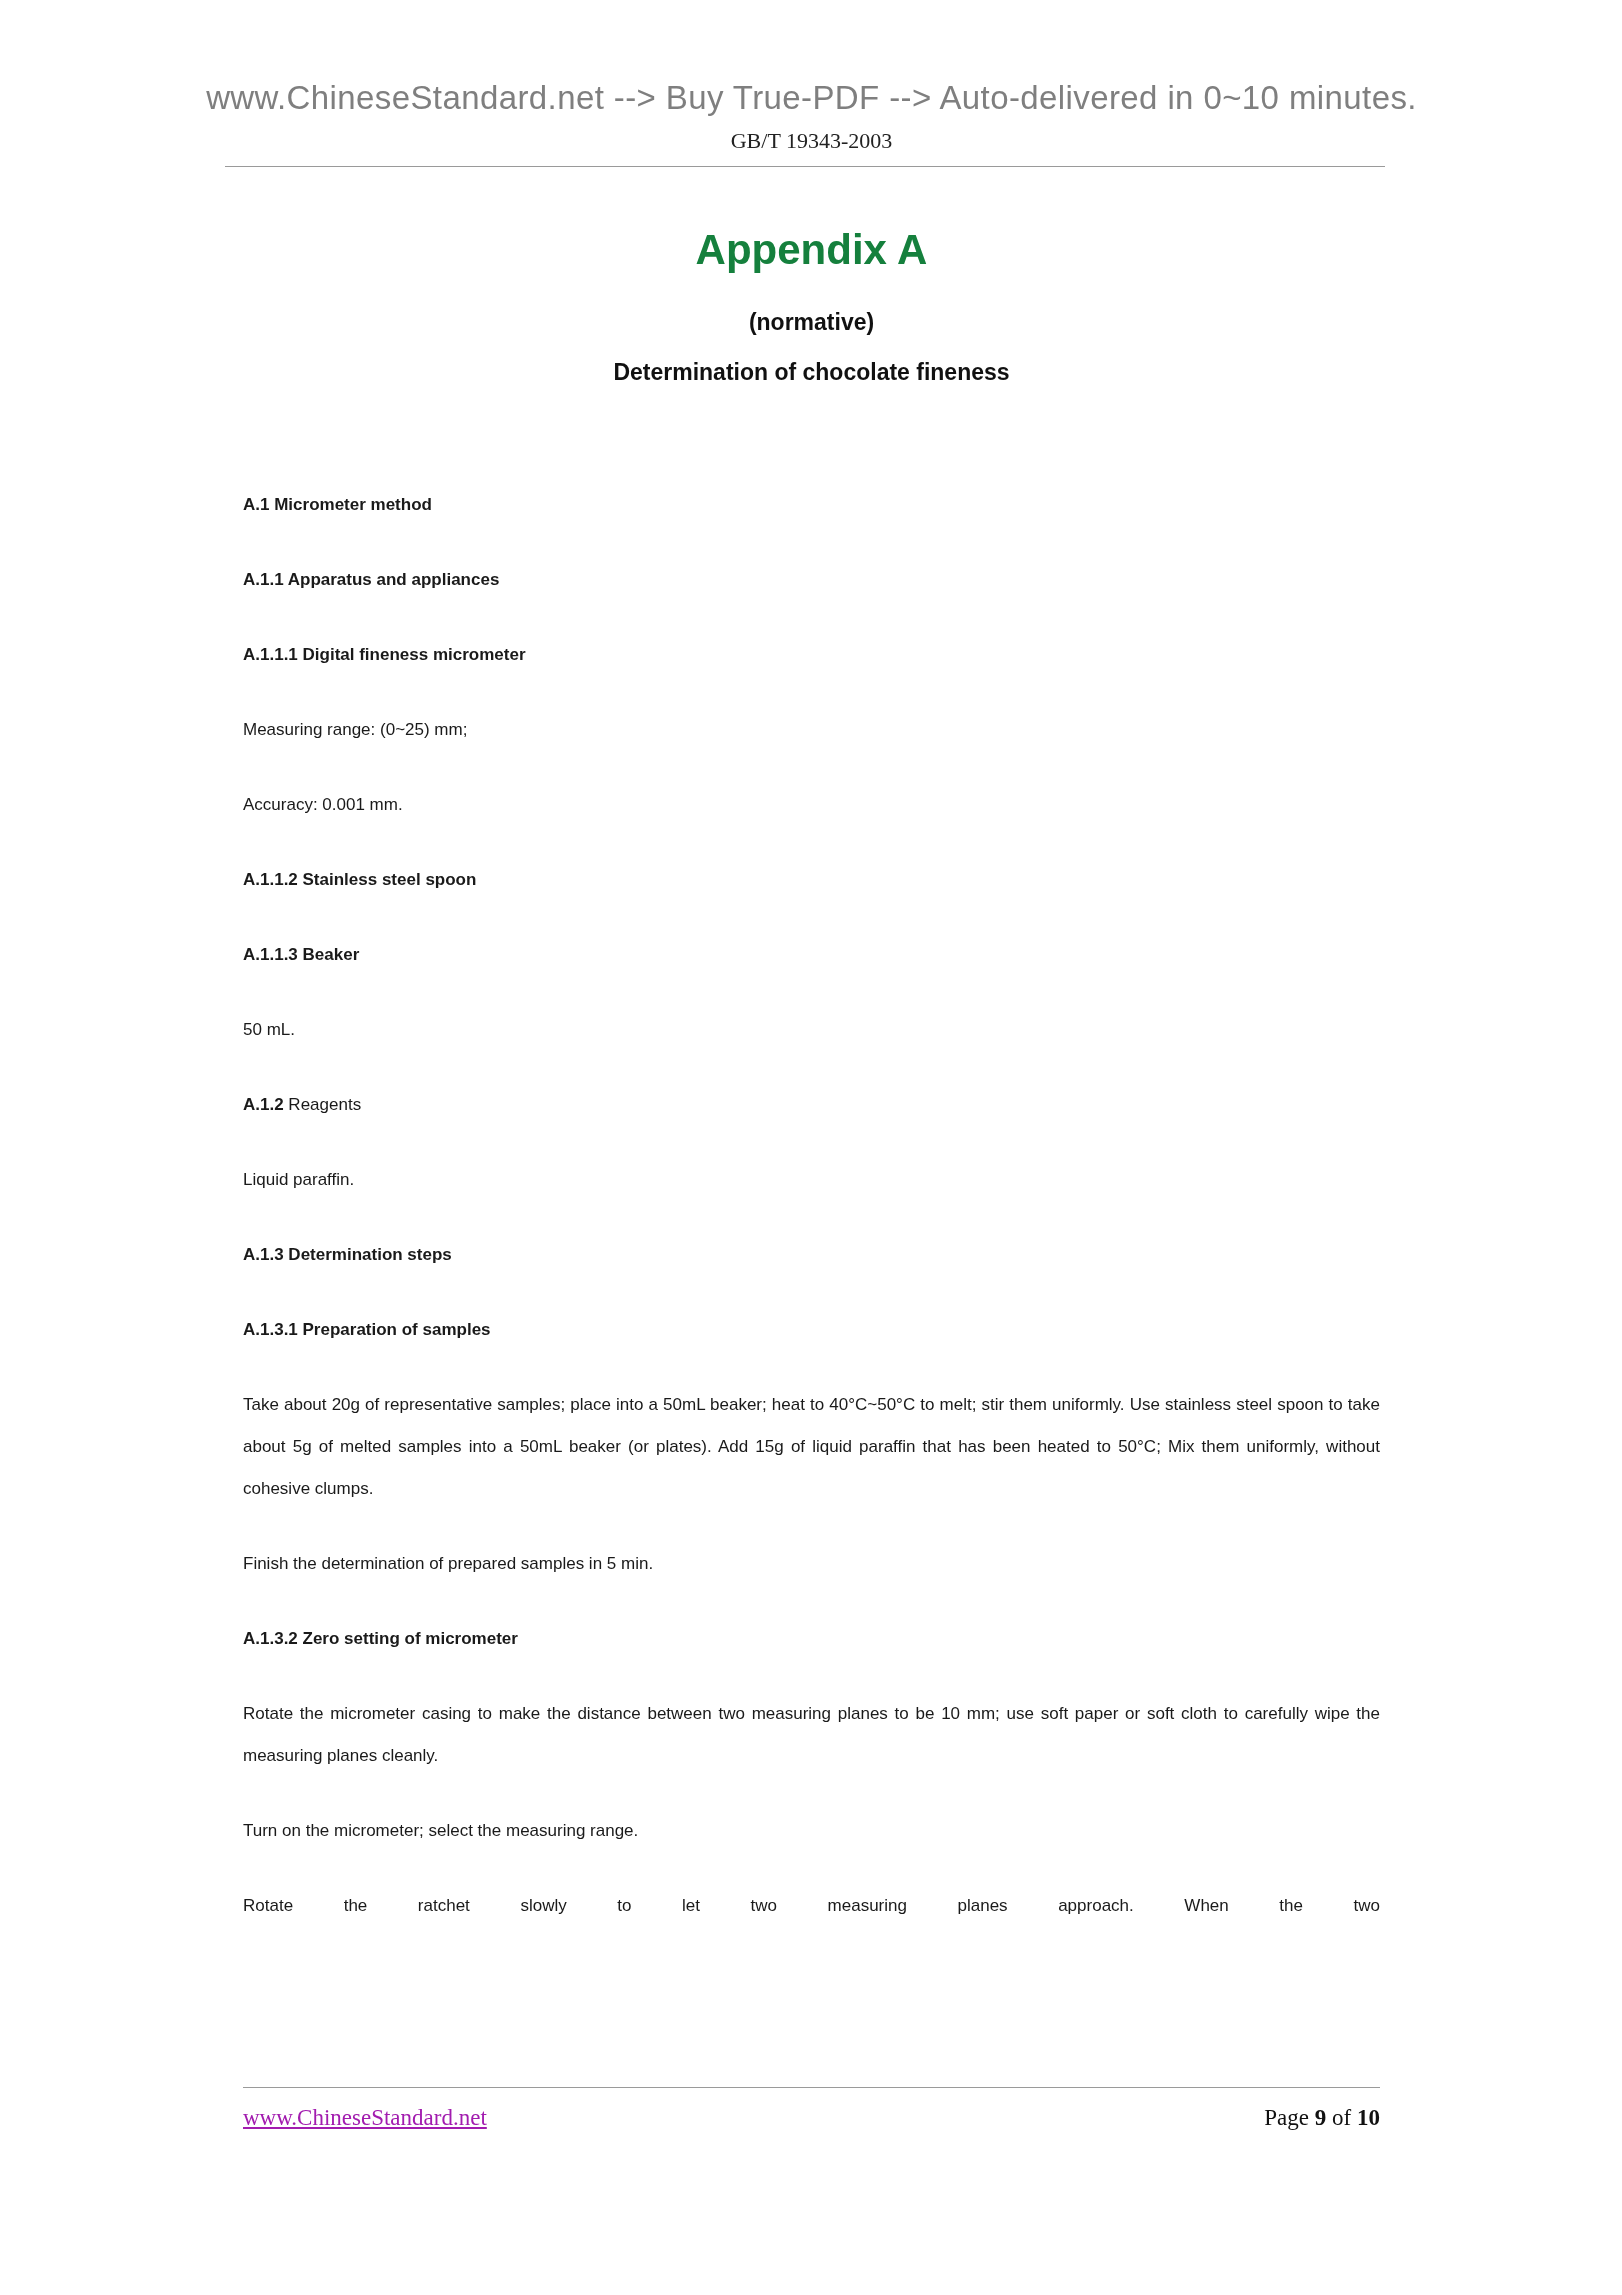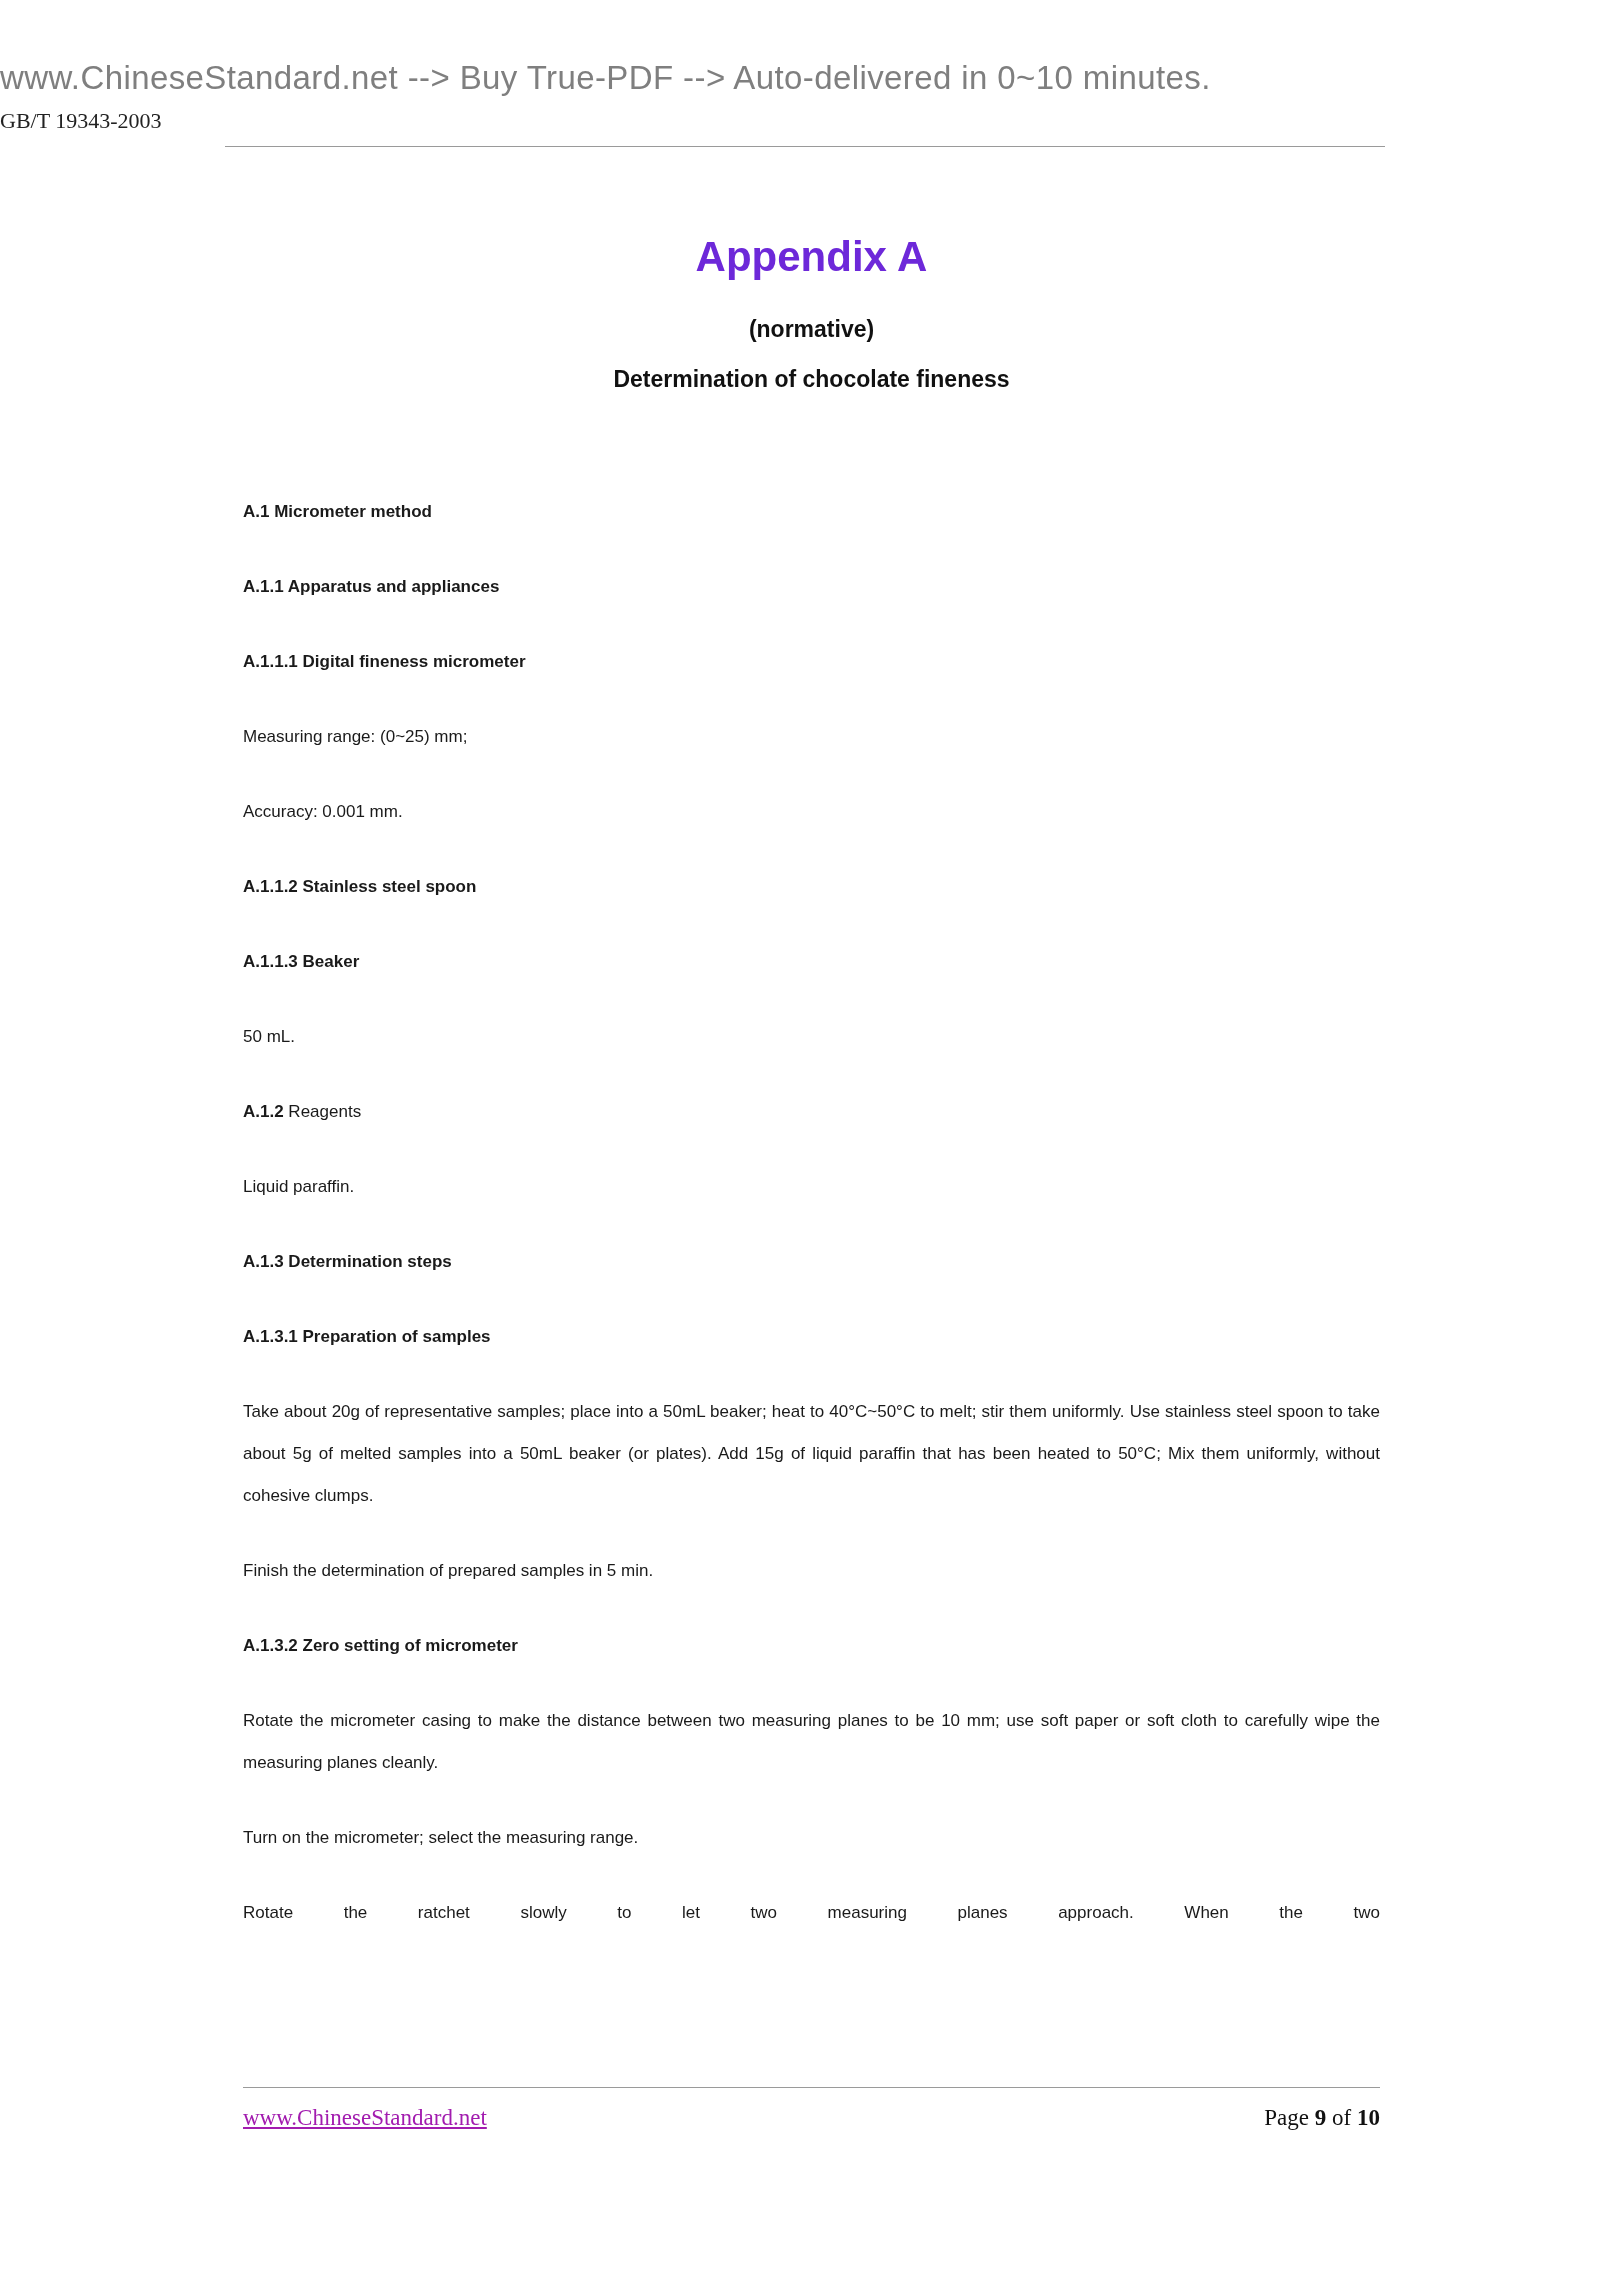--- a/index.html
+++ b/index.html
@@ -8,21 +8,21 @@
     position: relative;
     width: 1623px;
     height: 2295px;
     background: #ffffff;
     font-family: "Liberation Sans", sans-serif;
     color: #1a1a1a;
     overflow: hidden;
   }
 
   
-  .pdf-header { padding-top: 58px; text-align: left; }
+  .pdf-header { padding-top: 78px; text-align: center; }
   .promo {
     font-size: 33px;
     line-height: 40px;
     color: #7f7f7f;
     letter-spacing: 0.4px;
   }
   .doc-number {
     margin-top: 10px;
     font-family: "Liberation Serif", serif;
     font-size: 22px;
@@ -30,25 +30,25 @@
   }
   .header-rule {
     border: none;
     border-top: 1.7px solid #9a9a9a;
     margin: 11.7px 238px 0 225px;
   }
 
   
   .content { margin: 0 243px; }
   .title {
-    margin-top: 86px;
+    margin-top: 59px;
     font-size: 42px;
     font-weight: bold;
     text-align: center;
-    color: #6d28d9;
+    color: #15803d;
   }
   .subtitle {
     font-size: 23px;
     font-weight: bold;
     text-align: center;
     color: #111111;
   }
   .subtitle.normative { margin-top: 35px; }
   .subtitle.subject   { margin-top: 23px; text-align: center; }
 

